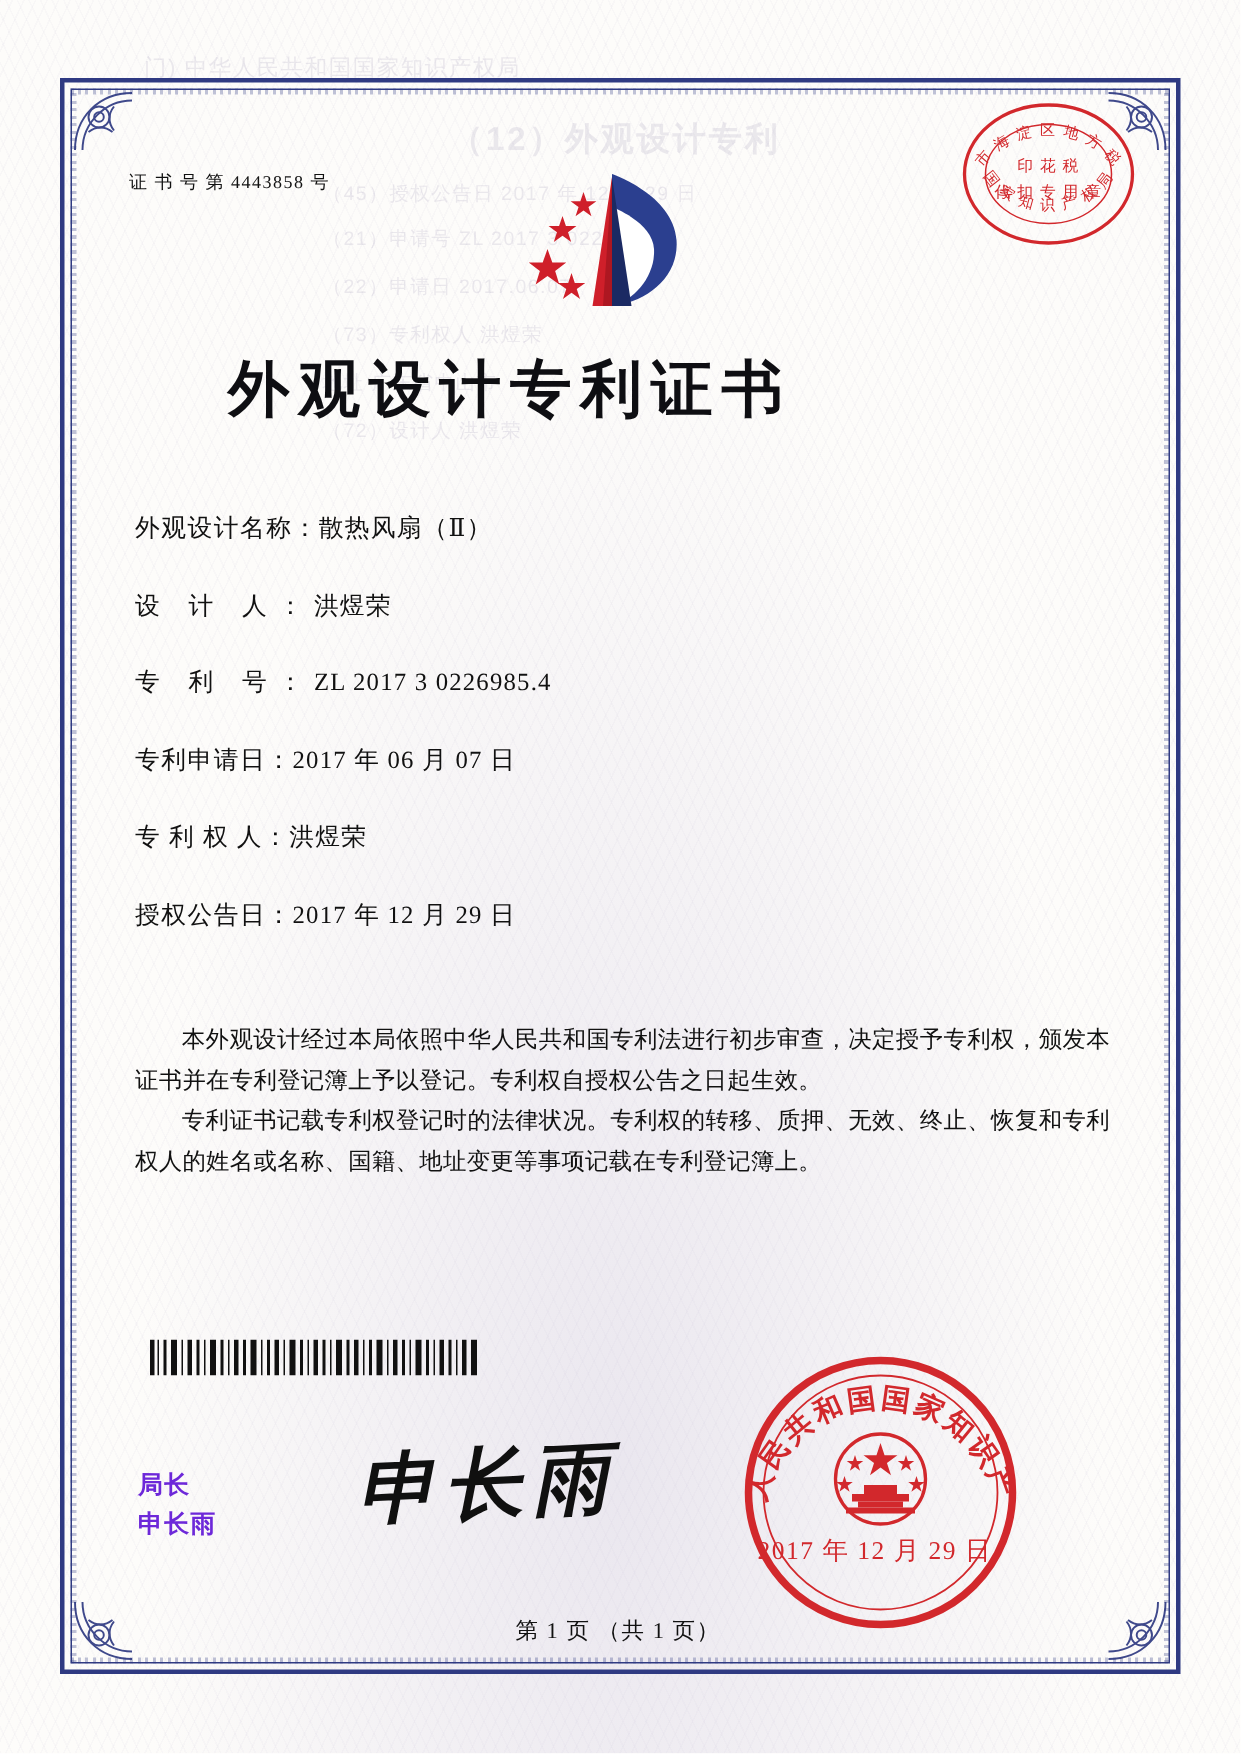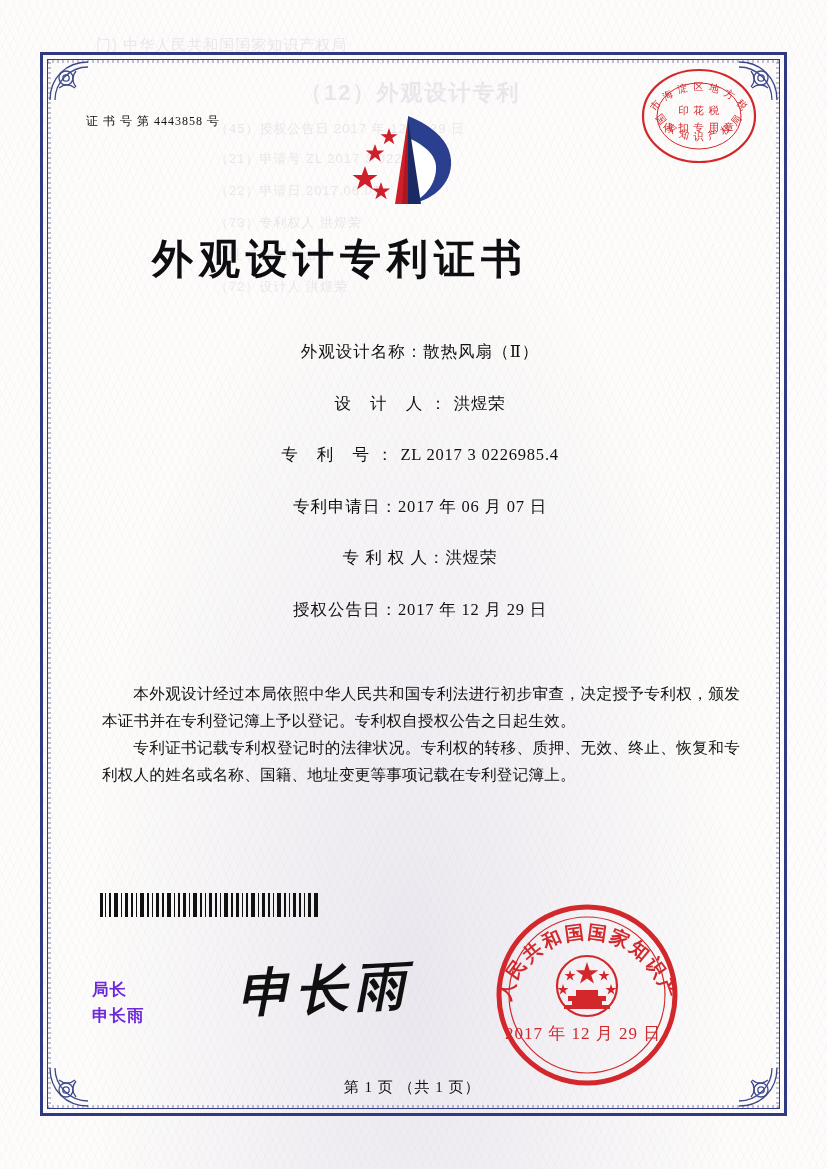--- a/index.html
+++ b/index.html
@@ -151,37 +151,36 @@
     position: absolute;
     left: 90px; top: 341px;
     width: 660px;
   }
   .field-row {
     font-size: 16.5px;
     color: #111;
     margin-bottom: 29.5px;
     letter-spacing: 0.5px;
     white-space: nowrap;
-    text-align: center;
   }
   .f-label { letter-spacing: 1px; }
   .f-label.wide  { letter-spacing: 7.5px; }
   .f-value { letter-spacing: 0.8px; }
 
   
   .paras {
     position: absolute;
     left: 90px; top: 681px;
     width: 650px;
     font-size: 15.6px;
     color: #111;
     line-height: 26.5px;
     text-align: justify;
   }
-  .para { text-indent: 2em; margin: 0 0 1px 12px; letter-spacing: 0.2px; }
+  .para { text-indent: 2em; margin: 0 0 1px 0; letter-spacing: 0.2px; }
 
   
   .barcode {
     position: absolute;
     left: 100px; top: 893px;
     width: 218px; height: 24px;
   }
 
   
   .sig-label {

